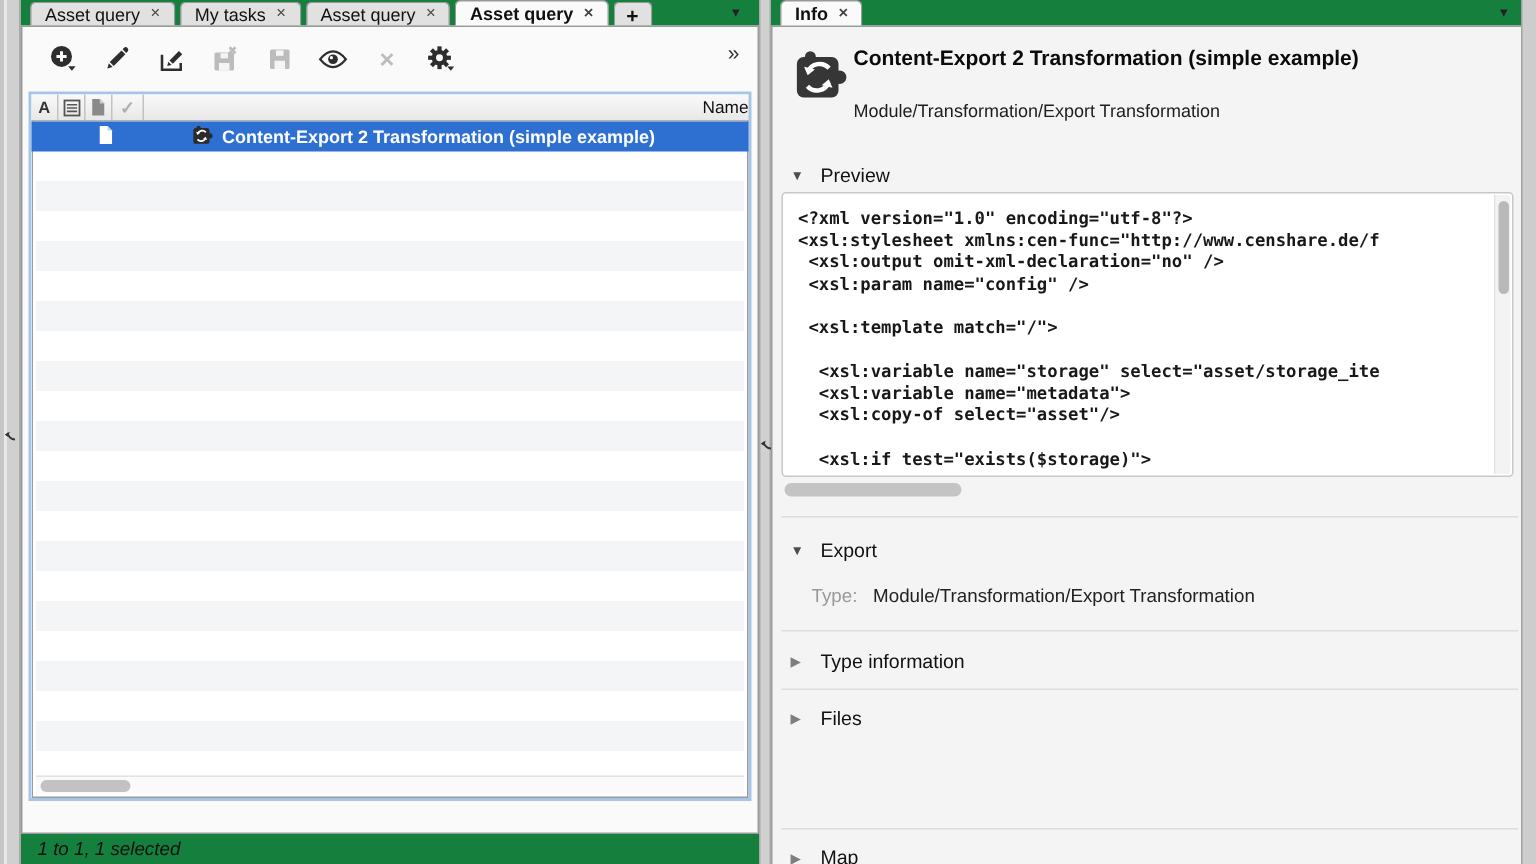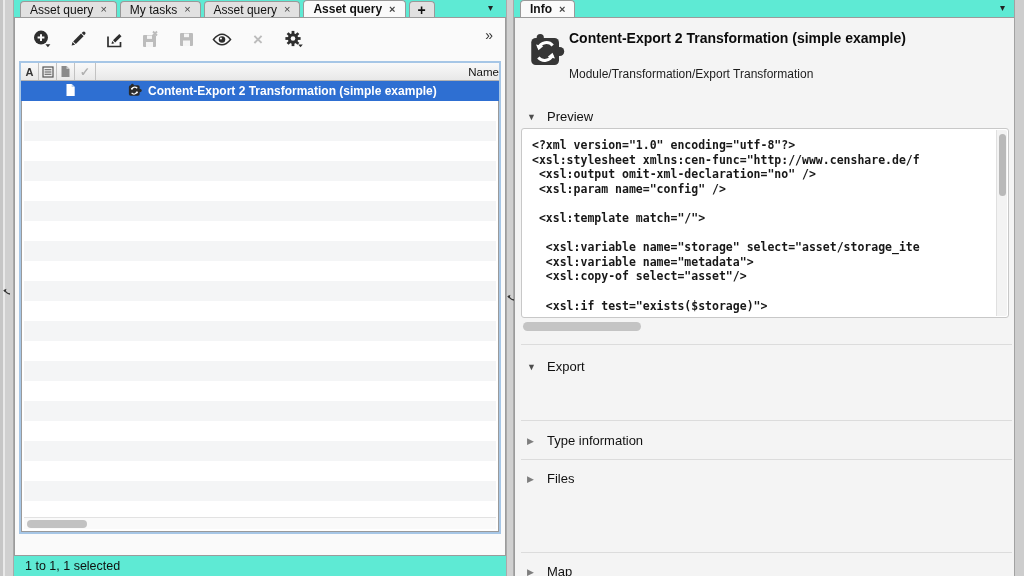--- a/index.html
+++ b/index.html
@@ -1,19 +1,19 @@
 <!DOCTYPE html>
 <html><head>
 <meta charset="utf-8">
 <style>
   * { margin:0; padding:0; box-sizing:border-box; }
   html,body { width:1024px; height:576px; overflow:hidden; }
   .screen {
     position:relative; width:1024px; height:576px;
-    background:#5eead4;
+    background:#15803d;
     font-family:"Liberation Sans", sans-serif;
     color:#111;
   }
   
   .gutter-left {
     position:absolute; left:0; top:0; width:14px; height:576px;
     background:linear-gradient(to right,#c6c6c6 0 3px,#e9e9e9 3px 5px,#d0d0d0 5px 13px,#a9a9a9 13px 14px);
   }
   .splitter {
     position:absolute; left:506px; top:0; width:8px; height:576px;
@@ -77,21 +77,21 @@
   .row-selected .row-label { margin-left:6px; }
   .zebra {
     position:absolute; left:3px; right:3px; top:38px; bottom:15px; z-index:1;
     background:repeating-linear-gradient(to bottom,#ffffff 0 20px,#f4f5f6 20px 40px);
   }
   .hscroll {
     position:absolute; left:3px; right:3px; bottom:3px; height:12px; z-index:2;
     background:#fafafa; border-top:1px solid #e2e2e2;
   }
   .hscroll .thumb { width:60px; height:8px; margin:2px 0 0 3px; background:#c2c2c2; border-radius:4px; }
-  .status-bar { position:absolute; left:25px; top:559px; font-size:12.5px; color:#111; z-index:4; }
+  .status-bar { position:absolute; left:25px; top:559px; font-size:12.5px; color:#111; z-index:4;font-style:italic; }
   
   .right-panel {
     position:absolute; left:514px; top:17px; width:500px; height:559px;
     background:#f4f4f4; border:1px solid #9b9b9b; border-right:none; border-bottom:none; z-index:5;
   }
   .info-header-icon { position:absolute; left:14px; top:14px; width:36px; height:36px; }
   .info-title {
     position:absolute; left:54px; top:11px; width:345px;
     font-size:14px; font-weight:bold; line-height:18px; color:#0b0b0b;
   }
@@ -332,20 +332,24 @@
       </div>
     </div>
     <div class="hthumb"></div>
 
     <div class="divider" style="top:326px;"></div>
 
     <div class="section-head" style="top:341px;">
       <span class="tri">▼</span>
       <span>Export</span>
     </div>
+    <div class="type-row">
+      <span class="type-label">Type:</span>
+      <span class="type-value">Module/Transformation/Export Transformation</span>
+    </div>
 
     <div class="divider" style="top:402px;"></div>
 
     <div class="section-head" style="top:415px;">
       <span class="tri collapsed">▶</span>
       <span>Type information</span>
     </div>
 
     <div class="divider" style="top:441px;"></div>
 

